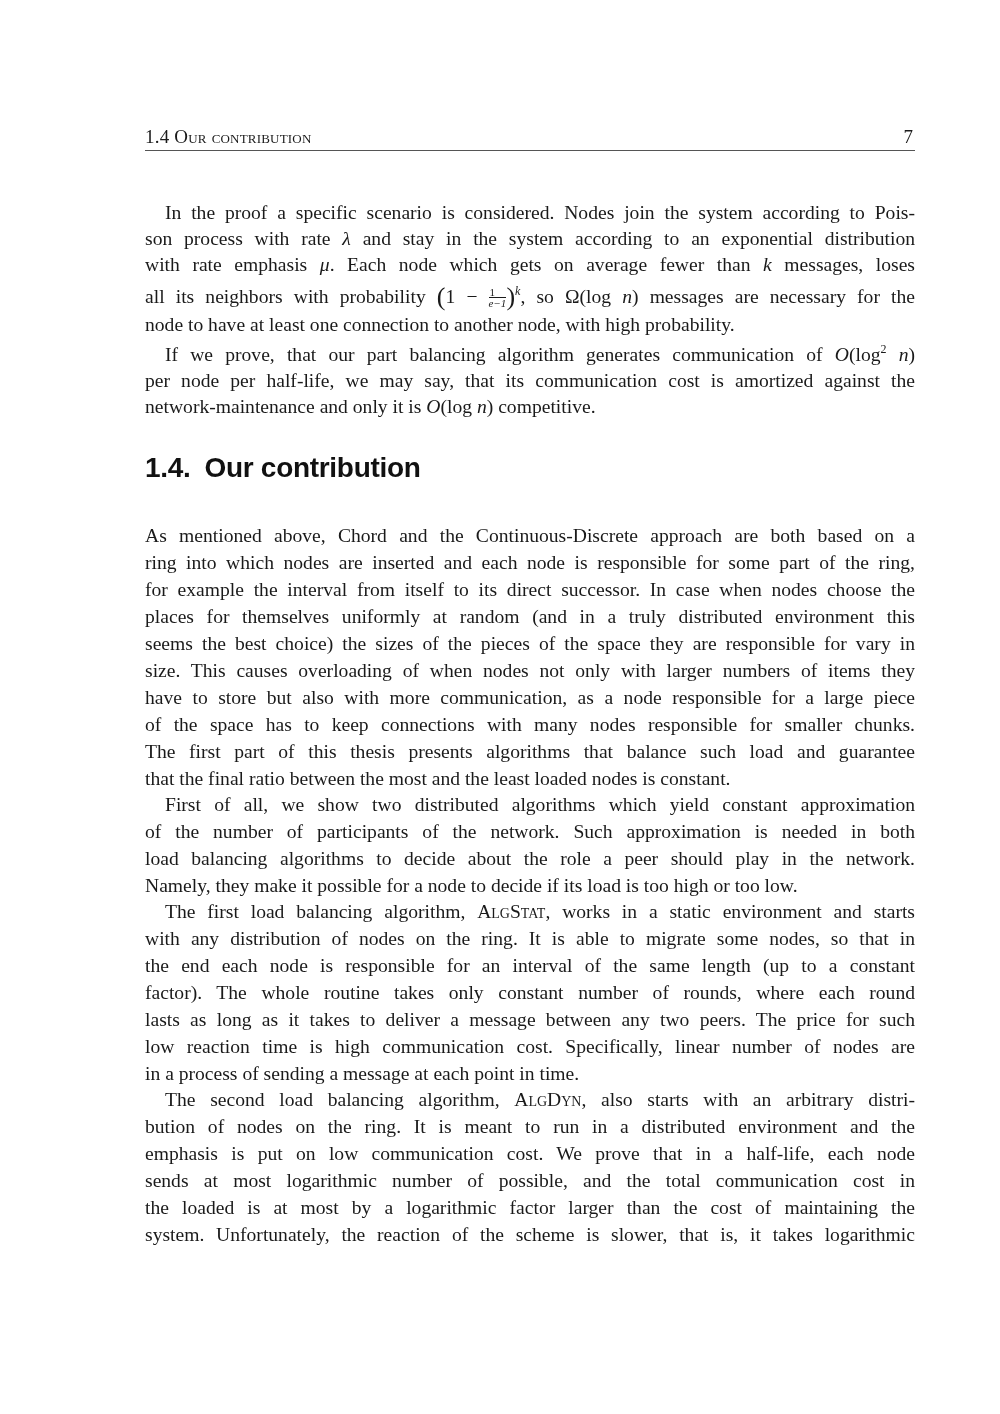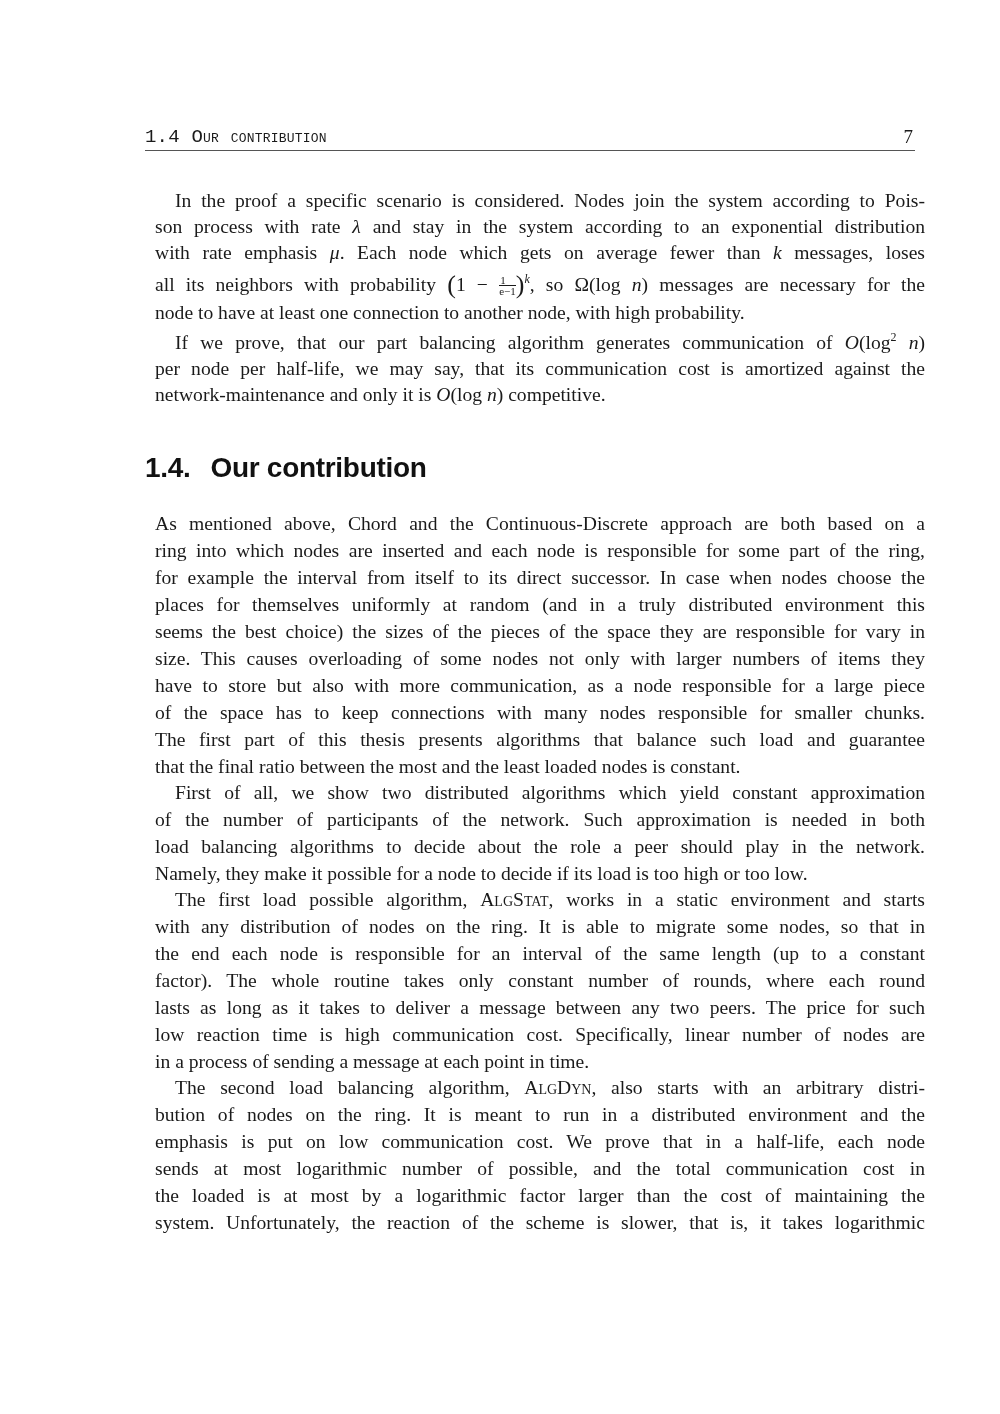--- a/index.html
+++ b/index.html
@@ -2,39 +2,39 @@
 <html><head>
 <meta charset="utf-8">
 <style>
   html, body { margin: 0; padding: 0; background: #ffffff; }
   body { width: 1000px; height: 1414px; position: relative; overflow: hidden;
          font-family: "Liberation Serif", "DejaVu Serif", serif; color: #1a1a1a; }
   .page { position: absolute; left: 145px; top: 0; width: 770px; }
 
   .running-head { position: absolute; left: 0; top: 124px; width: 770px; height: 26px;
                   border-bottom: 1px solid #555; }
-  .rh-left { position: absolute; left: 0; top: 2px; font-size: 19px; letter-spacing: 0.2px; font-family: Liberation Mono, monospace; }
+  .rh-left { position: absolute; left: 0; top: 2px; font-size: 19px; letter-spacing: 0.2px; }
   .rh-left .sc { font-variant: small-caps; }
   .rh-right { position: absolute; right: 2px; top: 2px; font-size: 19px; }
 
-  .line { position: absolute; left: 10px; width: 770px; font-size: 19.6px; line-height: 26px;
-          white-space: nowrap; text-align: justify; text-align-last: justify; }
+  .line { position: absolute; left: 0; width: 770px; font-size: 19.6px; line-height: 26px;
+          white-space: nowrap; text-align: justify; text-align-last: justify; margin-top: 12px; }
   .line.last { text-align-last: left; }
   .line.indent { padding-left: 20px; width: 750px; }
   .sc { font-variant: small-caps; }
   i { font-style: italic; }
   sup { font-size: 12px; vertical-align: 8px; line-height: 0; }
   .frac { display: inline-block; vertical-align: -4px; font-size: 11px; text-align: center; line-height: 10px; }
   .frac .num { display: block; border-bottom: 1px solid #1a1a1a; padding: 0 1px; }
-  .frac .den { display: block; }
+  .frac .den { display: block; font-style: italic; }
   .bigparen { font-size: 26px; vertical-align: -2px; }
 
   .section-title { position: absolute; left: 0; top: 452px; font-family: "Liberation Sans", "DejaVu Sans", sans-serif;
                    font-weight: bold; font-size: 28px; color: #111; letter-spacing: -0.3px; }
-  .section-title .num { margin-right: 20px; }
+  .section-title .num { margin-right: 14px; }
 </style>
 </head>
 <body>
 
 <div class="page">
 
   <div class="running-head">
     <span class="rh-left"><span>1.4</span> <span class="sc">Our contribution</span></span>
     <span class="rh-right">7</span>
   </div>
@@ -49,32 +49,32 @@
   <div class="line" style="top:356px">per node per half-life, we may say, that its communication cost is amortized against the</div>
   <div class="line last" style="top:382px"><span>network-maintenance and only it is </span><i>O</i><span>(log </span><i>n</i><span>) competitive.</span></div>
 
   <div class="section-title"><span class="num">1.4.</span><span>Our contribution</span></div>
 
   <div class="line" style="top:511px">As mentioned above, Chord and the Continuous-Discrete approach are both based on a</div>
   <div class="line" style="top:538px">ring into which nodes are inserted and each node is responsible for some part of the ring,</div>
   <div class="line" style="top:565px">for example the interval from itself to its direct successor. In case when nodes choose the</div>
   <div class="line" style="top:592px">places for themselves uniformly at random (and in a truly distributed environment this</div>
   <div class="line" style="top:619px">seems the best choice) the sizes of the pieces of the space they are responsible for vary in</div>
-  <div class="line" style="top:646px">size. This causes overloading of some nodes not only with larger numbers of items they</div>
+  <div class="line" style="top:646px">size. This causes overloading of when nodes not only with larger numbers of items they</div>
   <div class="line" style="top:673px">have to store but also with more communication, as a node responsible for a large piece</div>
   <div class="line" style="top:700px">of the space has to keep connections with many nodes responsible for smaller chunks.</div>
   <div class="line" style="top:727px">The first part of this thesis presents algorithms that balance such load and guarantee</div>
   <div class="line last" style="top:754px">that the final ratio between the most and the least loaded nodes is constant.</div>
 
   <div class="line indent" style="top:780px">First of all, we show two distributed algorithms which yield constant approximation</div>
   <div class="line" style="top:807px">of the number of participants of the network. Such approximation is needed in both</div>
   <div class="line" style="top:834px">load balancing algorithms to decide about the role a peer should play in the network.</div>
   <div class="line last" style="top:861px">Namely, they make it possible for a node to decide if its load is too high or too low.</div>
 
-  <div class="line indent" style="top:887px"><span>The first load possible algorithm, </span><span class="sc">AlgStat</span><span>, works in a static environment and starts</span></div>
+  <div class="line indent" style="top:887px"><span>The first load balancing algorithm, </span><span class="sc">AlgStat</span><span>, works in a static environment and starts</span></div>
   <div class="line" style="top:914px">with any distribution of nodes on the ring. It is able to migrate some nodes, so that in</div>
   <div class="line" style="top:941px">the end each node is responsible for an interval of the same length (up to a constant</div>
   <div class="line" style="top:968px">factor). The whole routine takes only constant number of rounds, where each round</div>
   <div class="line" style="top:995px">lasts as long as it takes to deliver a message between any two peers. The price for such</div>
   <div class="line" style="top:1022px">low reaction time is high communication cost. Specifically, linear number of nodes are</div>
   <div class="line last" style="top:1049px">in a process of sending a message at each point in time.</div>
 
   <div class="line indent" style="top:1075px"><span>The second load balancing algorithm, </span><span class="sc">AlgDyn</span><span>, also starts with an arbitrary distri-</span></div>
   <div class="line" style="top:1102px">bution of nodes on the ring. It is meant to run in a distributed environment and the</div>
   <div class="line" style="top:1129px">emphasis is put on low communication cost. We prove that in a half-life, each node</div>

